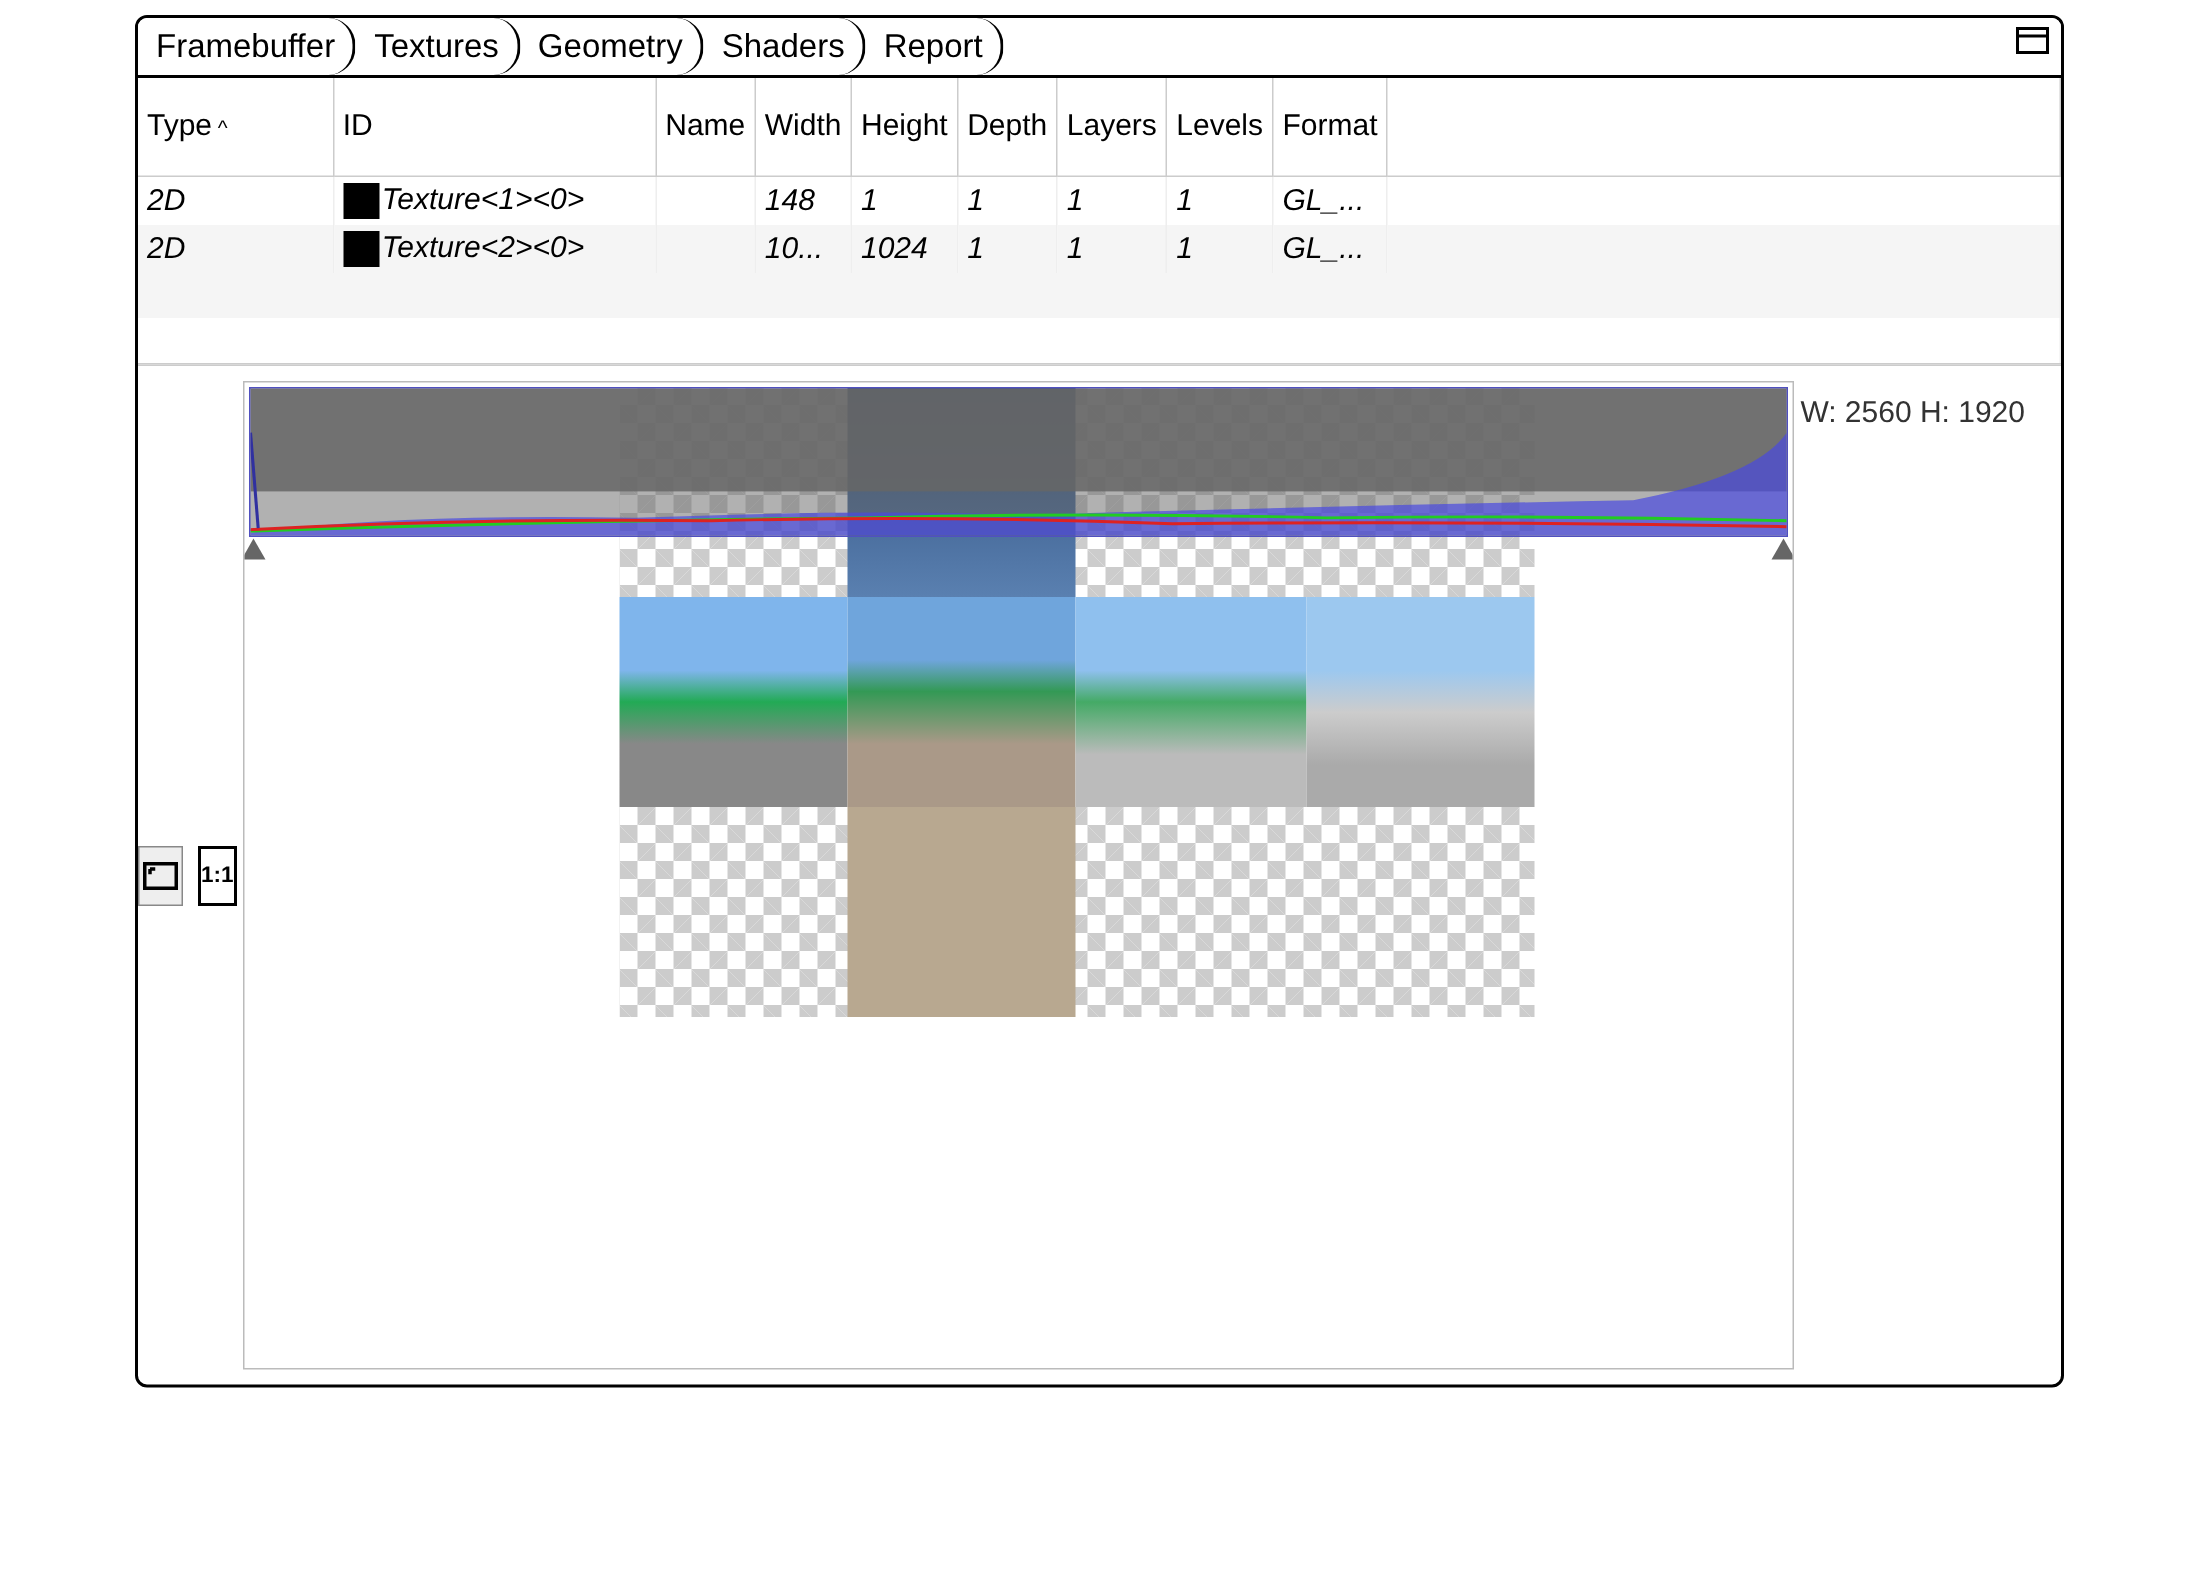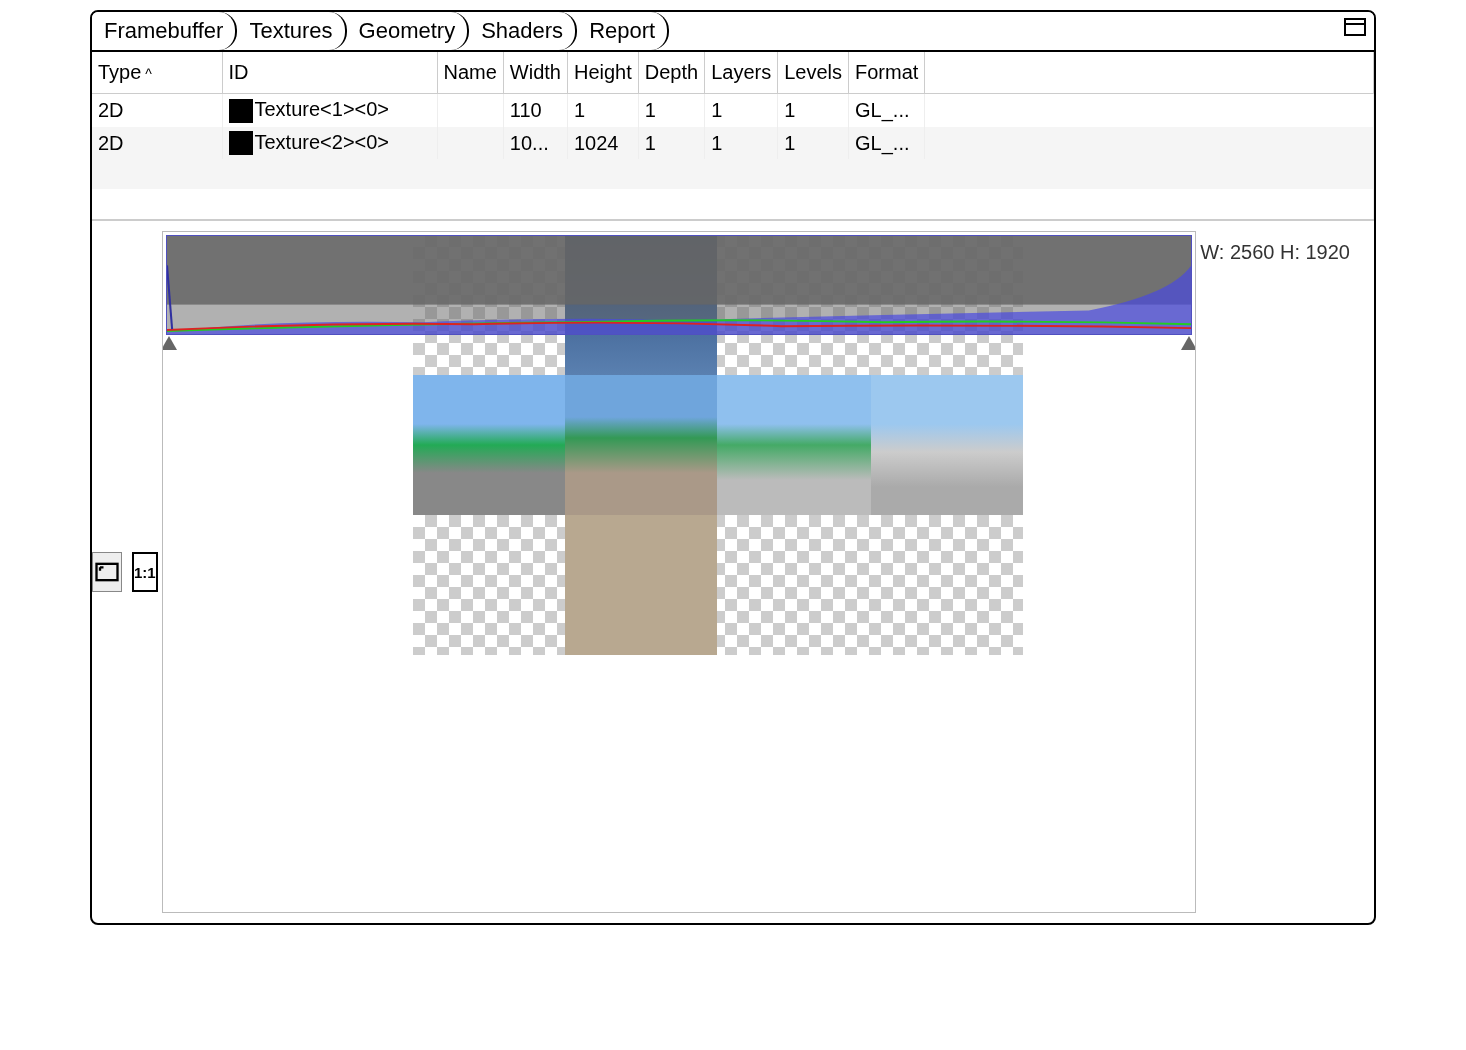--- a/index.html
+++ b/index.html
@@ -6,23 +6,23 @@
 body { font-family: -apple-system, Helvetica, Arial, sans-serif; font-size: 20px; background: #fff; }
 .window { width: 1286px; height: 915px; margin: 10px auto; border: 2px solid #000; border-radius: 8px; display: flex; flex-direction: column; overflow: hidden; }
 .tabs { display: flex; border-bottom: 2px solid #000; background: #fff; position: relative; }
 .tab { padding: 6px 12px; border-right: 2px solid #000; cursor: pointer; font-size: 22px; border-radius: 18px; }
 .tab.active { background: #fff; }
 .tab:not(.active) { color: #000; }
 .tabs .win-icon { position: absolute; right: 8px; top: 6px; width: 22px; height: 18px; border: 2px solid #000; }
 .tabs .win-icon::before { content: ""; position: absolute; top: 3px; left: 0; right: 0; height: 2px; background: #000; }
 .table-wrap { border-bottom: 1px solid #ccc; }
 table { width: 100%; border-collapse: collapse; font-size: 20px; }
-th { text-align: left; font-weight: normal; padding: 9px 6px; border-right: 1px solid #ccc; border-bottom: 1px solid #ccc; background: #fff; white-space: nowrap; }
+th { text-align: left; font-weight: normal; padding: 21px 6px; border-right: 1px solid #ccc; border-bottom: 1px solid #ccc; background: #fff; white-space: nowrap; }
 th.sort::after { content: " ^"; font-size: 14px; }
-td { padding: 4px 6px; border-right: 1px solid #eee; white-space: nowrap; overflow: hidden; text-overflow: ellipsis; }
+td { padding: 4px 6px; border-right: 1px solid #eee; white-space: nowrap; overflow: hidden; text-overflow: ellipsis; font-style: italic; }
 tr.row-odd { background: #fff; }
 tr.row-even { background: #f5f5f5; }
 tr.row-sel { background: #ddd; }
 .thumb { display: inline-block; width: 24px; height: 24px; vertical-align: middle; margin-right: 2px; }
 .thumb.black { background: #000; }
 .thumb.img { background: linear-gradient(180deg, #89b5e8 40%, #7a8 60%, #999 100%); }
 .options { padding: 14px 12px; display: flex; gap: 30px; }
 .check { display: flex; align-items: center; gap: 8px; }
 .check input { width: 22px; height: 22px; accent-color: #2a7de1; }
 .viewer { flex: 1; display: flex; border-top: 1px solid #ccc; }
@@ -79,21 +79,21 @@
           <th>Levels</th>
           <th>Format</th>
           <th></th>
         </tr>
       </thead>
       <tbody id="tbody">
       <tr class="row-odd">
             <td>2D</td>
             <td><span class="thumb black"></span>Texture&lt;1&gt;&lt;0&gt;</td>
             <td></td>
-            <td>110</td>
+            <td>148</td>
             <td>1</td>
             <td>1</td>
             <td>1</td>
             <td>1</td>
             <td>GL_...</td>
             <td></td>
           </tr>
           <tr class="row-even">
             <td>2D</td>
             <td><span class="thumb black"></span>Texture&lt;2&gt;&lt;0&gt;</td>

